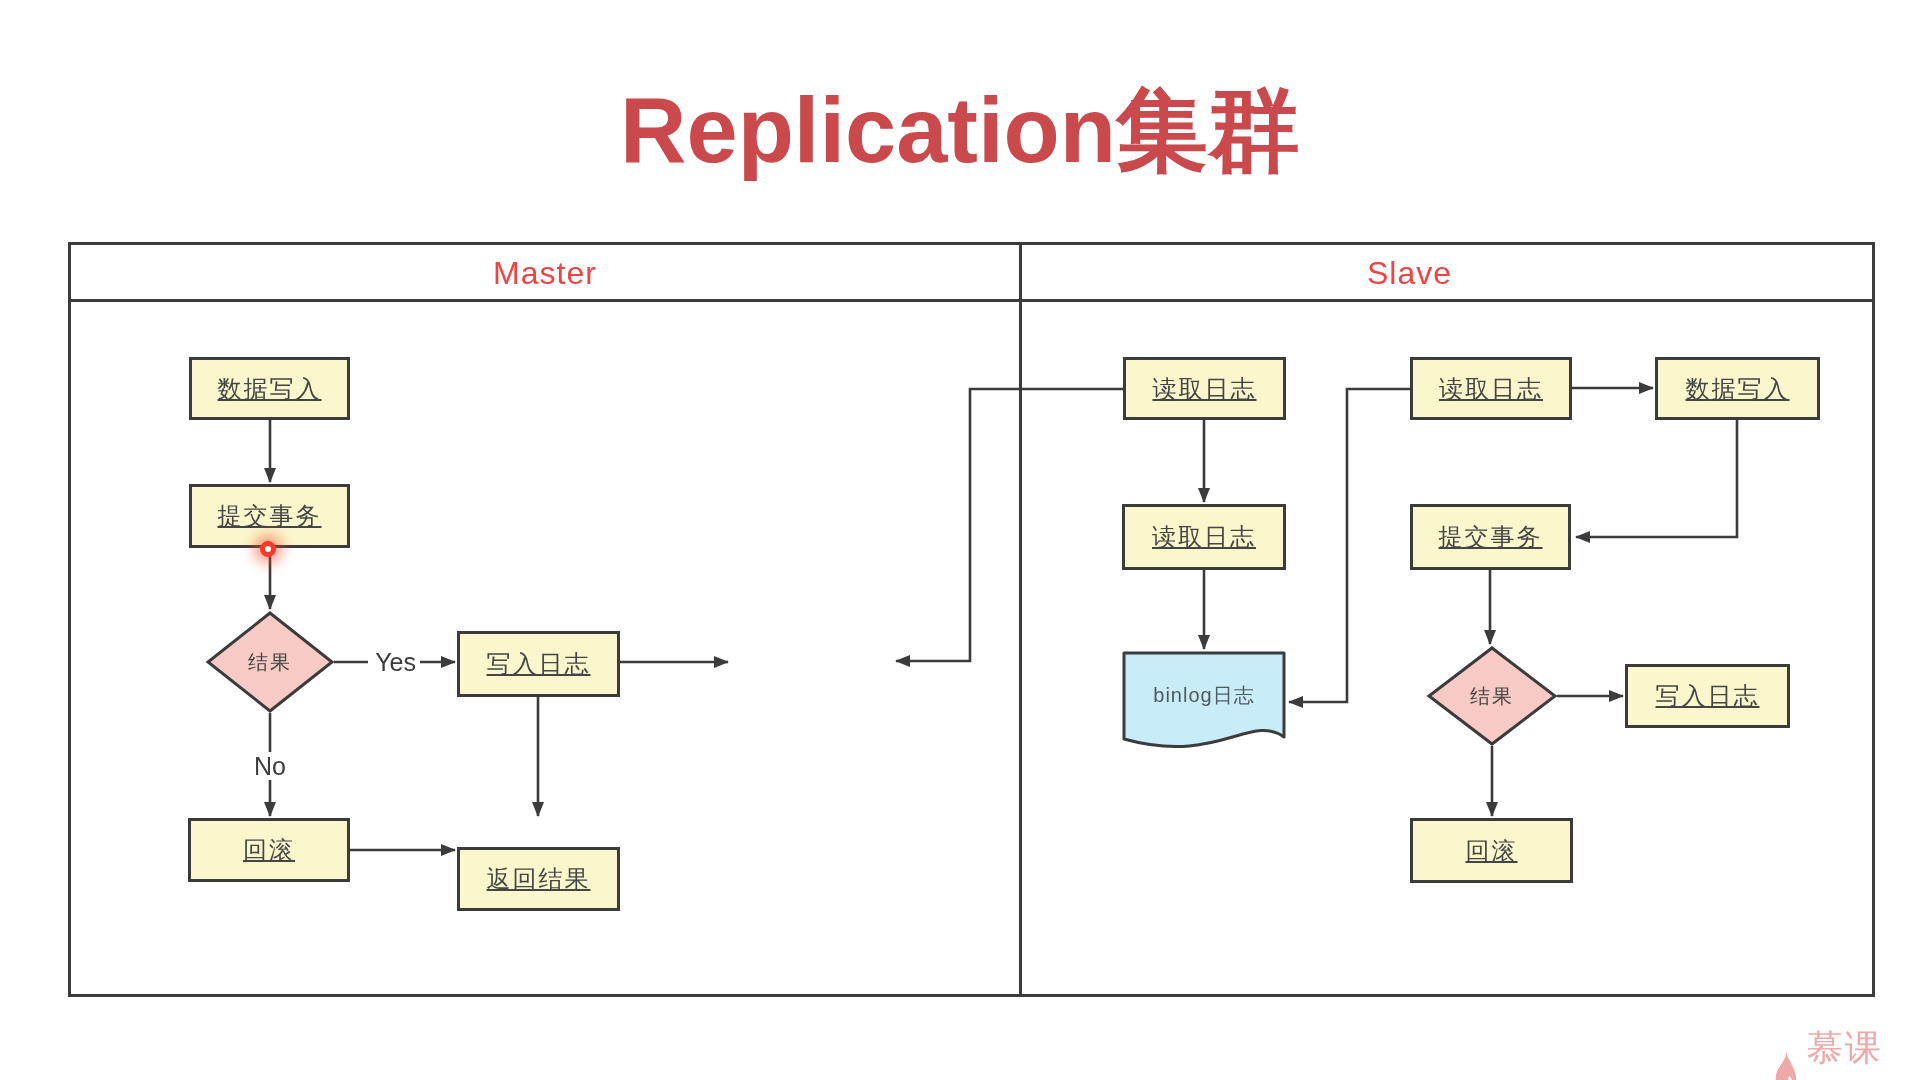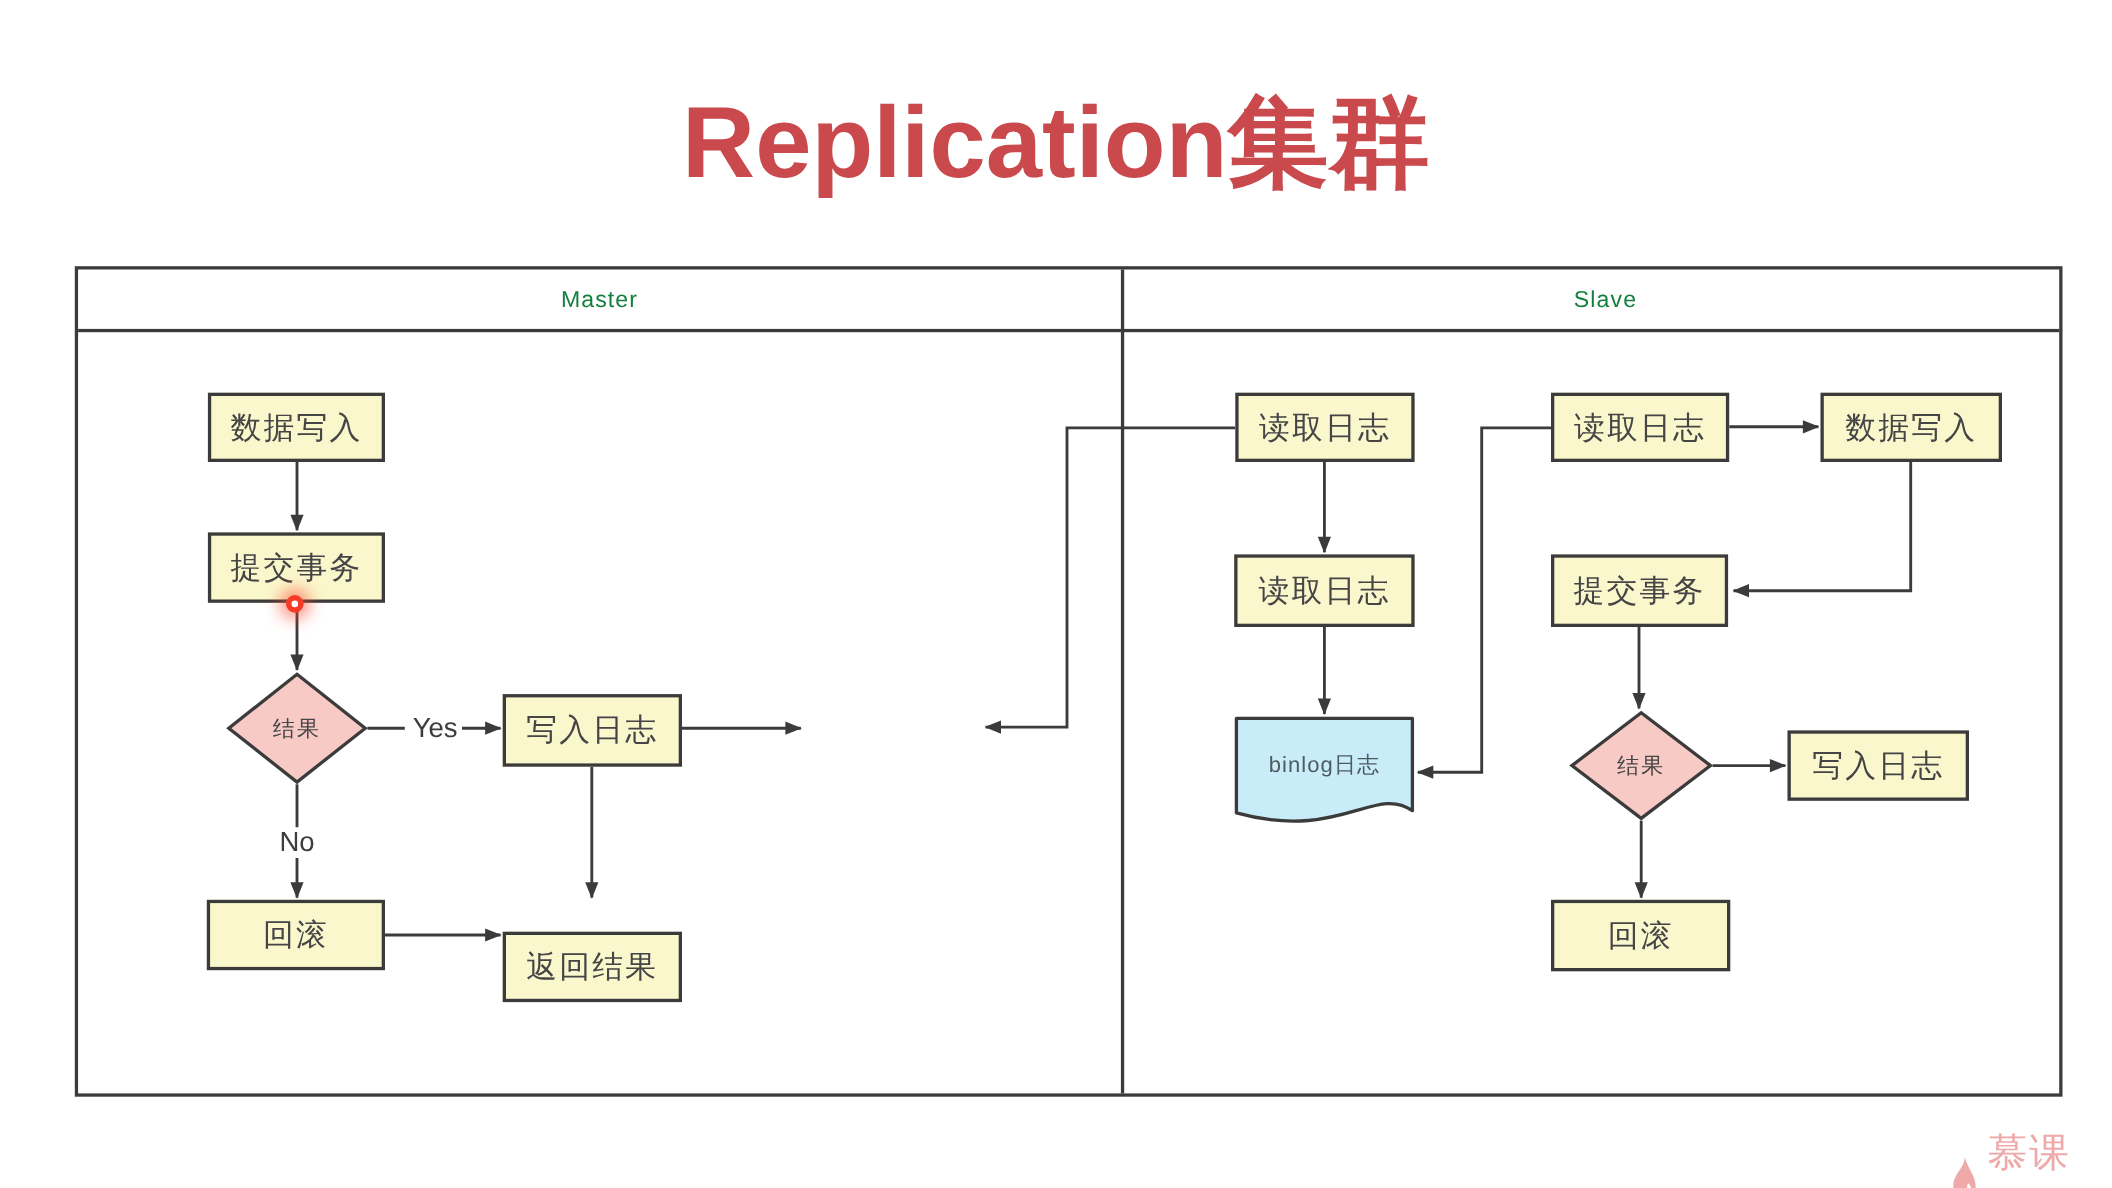--- a/index.html
+++ b/index.html
@@ -30,33 +30,33 @@
     border:3px solid var(--node-border);
   }
   .panel .header-line{
     position:absolute;left:0;top:54px;width:100%;height:3px;background:var(--node-border);
   }
   .panel .divider-line{
     position:absolute;left:948px;top:0;width:3px;height:100%;background:var(--node-border);
   }
   .panel-label{
     position:absolute;top:12px;height:32px;line-height:32px;text-align:center;
-    font-size:21px;color:#15803d;letter-spacing:1px;
+    font-size:32px;color:#ef4444;letter-spacing:1px;
   }
   .panel-label.master{left:0;width:948px;}
-  .panel-label.slave{left:962px;width:853px;}
+  .panel-label.slave{left:912px;width:853px;}
 
   svg.wires{position:absolute;left:0;top:0;width:1920px;height:1080px;pointer-events:none;}
   svg.wires path.wire{fill:none;stroke:var(--line);stroke-width:2.6px;}
   #arrowhead path{fill:var(--line);stroke:none;}
 
   .node{
     position:absolute;display:flex;align-items:center;justify-content:center;
     background:var(--node-fill);border:3px solid var(--node-border);
-    font-size:28px;color:var(--text-dark);letter-spacing:2px;
+    font-size:24px;color:var(--text-dark);letter-spacing:2px;text-decoration:underline;
   }
   .shape{position:absolute;}
   .shape svg{position:absolute;left:0;top:0;width:100%;height:100%;overflow:visible;}
   .shape .shape-label{
     position:absolute;left:0;top:0;width:100%;height:100%;
     display:flex;align-items:center;justify-content:center;
     font-size:20px;color:var(--text-dark);letter-spacing:2px;
   }
   .shape.doc .shape-label{height:82%;color:var(--doc-text);letter-spacing:1px;}
   .shape svg polygon{fill:var(--diamond-fill);stroke:var(--node-border);stroke-width:3px;}

